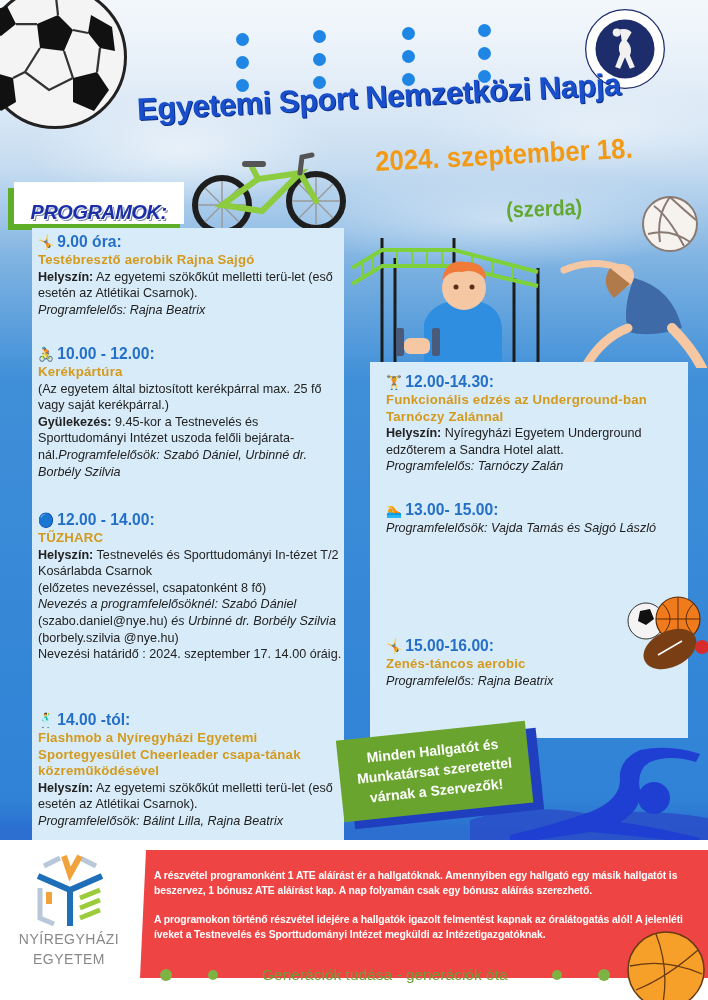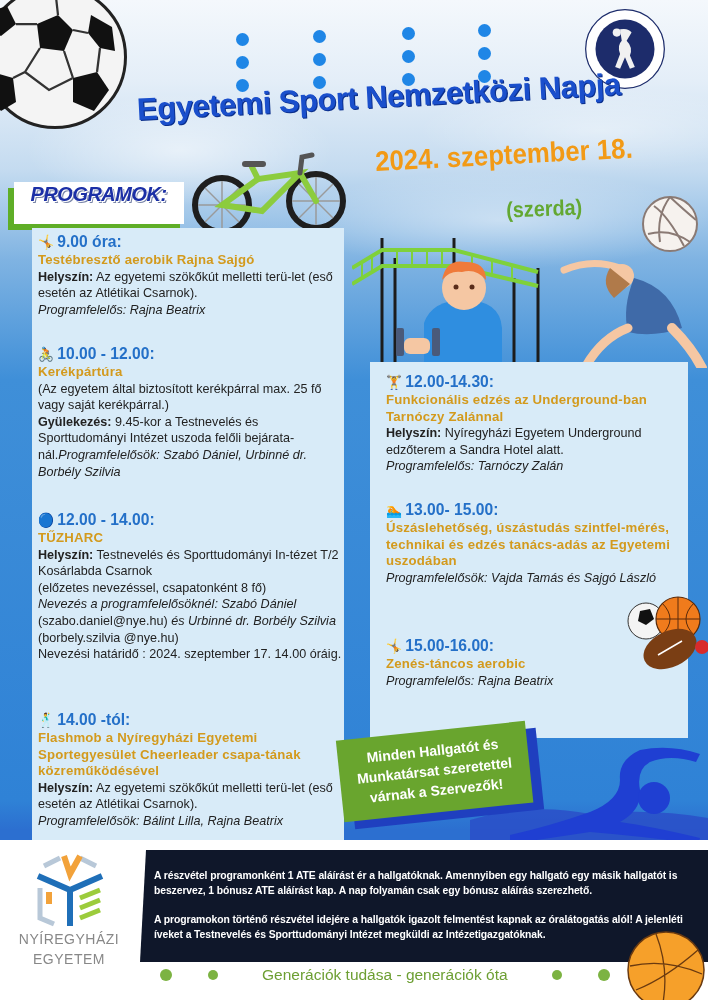--- a/index.html
+++ b/index.html
@@ -49,21 +49,21 @@
     transform: scaleX(0.9) rotate(-2deg);
     white-space: nowrap;
   }
 
   .programs-banner {
     position: absolute; left: 8px; top: 182px; width: 172px; height: 48px;
   }
   .programs-banner .shadow { position: absolute; left: 0; top: 6px; width: 172px; height: 42px; background: #5fae27; }
   .programs-banner .box {
     position: absolute; left: 6px; top: 0; width: 170px; height: 42px; background: #fff;
-    display: flex; align-items: flex-start; justify-content: center;
+    display: flex; align-items: flex-end; justify-content: center;
   }
   .programs-banner .label {
     font-size: 21px; font-weight: bold; font-style: italic; color: #1b2fa6;
     letter-spacing: -0.5px; transform: scaleX(0.95);
     text-shadow: 1px 1px 0 #fff, 2px 2px 0 #7a86a8;
   }
 
   .bike { position: absolute; left: 188px; top: 145px; width: 162px; height: 90px; }
   .volleyball { position: absolute; left: 640px; top: 194px; width: 60px; height: 60px; }
   .gym-scene { position: absolute; left: 352px; top: 228px; width: 356px; height: 140px; }
@@ -99,22 +99,22 @@
     position: absolute; left: 0; top: 0; width: 190px; height: 82px; background: #69a52e;
     color: #fff; font-weight: bold; font-size: 14px; line-height: 20px; text-align: center;
     padding-top: 10px;
   }
 
   .swimmer { position: absolute; left: 470px; top: 740px; width: 238px; height: 110px; }
 
   .sportballs { position: absolute; left: 620px; top: 595px; width: 88px; height: 80px; }
 
   .info-band {
-    position: absolute; left: 140px; top: 850px; width: 568px; height: 112px;
-    background: #0f172a;
+    position: absolute; left: 140px; top: 850px; width: 568px; height: 128px;
+    background: #ef4444;
     clip-path: polygon(6px 0, 100% 0, 100% 100%, 0 100%);
   }
   .info-band .para {
     position: absolute; left: 14px; color: #fff; font-size: 10.4px; font-weight: bold; line-height: 15px;
     width: 545px; letter-spacing: -0.1px;
   }
   .footer-white {
     position: absolute; left: 0; top: 840px; width: 708px; height: 160px; background: #fff; z-index: 0;
   }
   .uni-logo { position: absolute; left: 30px; top: 852px; width: 80px; height: 80px; }
@@ -307,21 +307,20 @@
   <div class="name">Funkcionális edzés az Underground-ban Tarnóczy Zalánnal</div>
   <p><span class="lbl">Helyszín:</span> <span>Nyíregyházi Egyetem Underground edzőterem a Sandra Hotel alatt.</span></p>
   <p class="resp">Programfelelős: Tarnóczy Zalán</p>
 </div>
 
 <div class="prog" style="left:386px; top:500px; width:300px;">
   <div class="time">
       <span class="ico">🏊</span>
       <span>13.00- 15.00:</span>
     </div>
-  <div class="name">Úszáslehetőség, úszástudás szintfel-mérés, technikai és edzés tanács-adás az Egyetemi uszodában</div>
   <p class="resp">Programfelelősök: Vajda Tamás és Sajgó László</p>
 </div>
 
 <div class="prog" style="left:386px; top:636px; width:300px;">
   <div class="time">
       <span class="ico">🤸</span>
       <span>15.00-16.00:</span>
     </div>
   <div class="name">Zenés-táncos aerobic</div>
   <p class="resp">Programfelelős: Rajna Beatrix</p>

